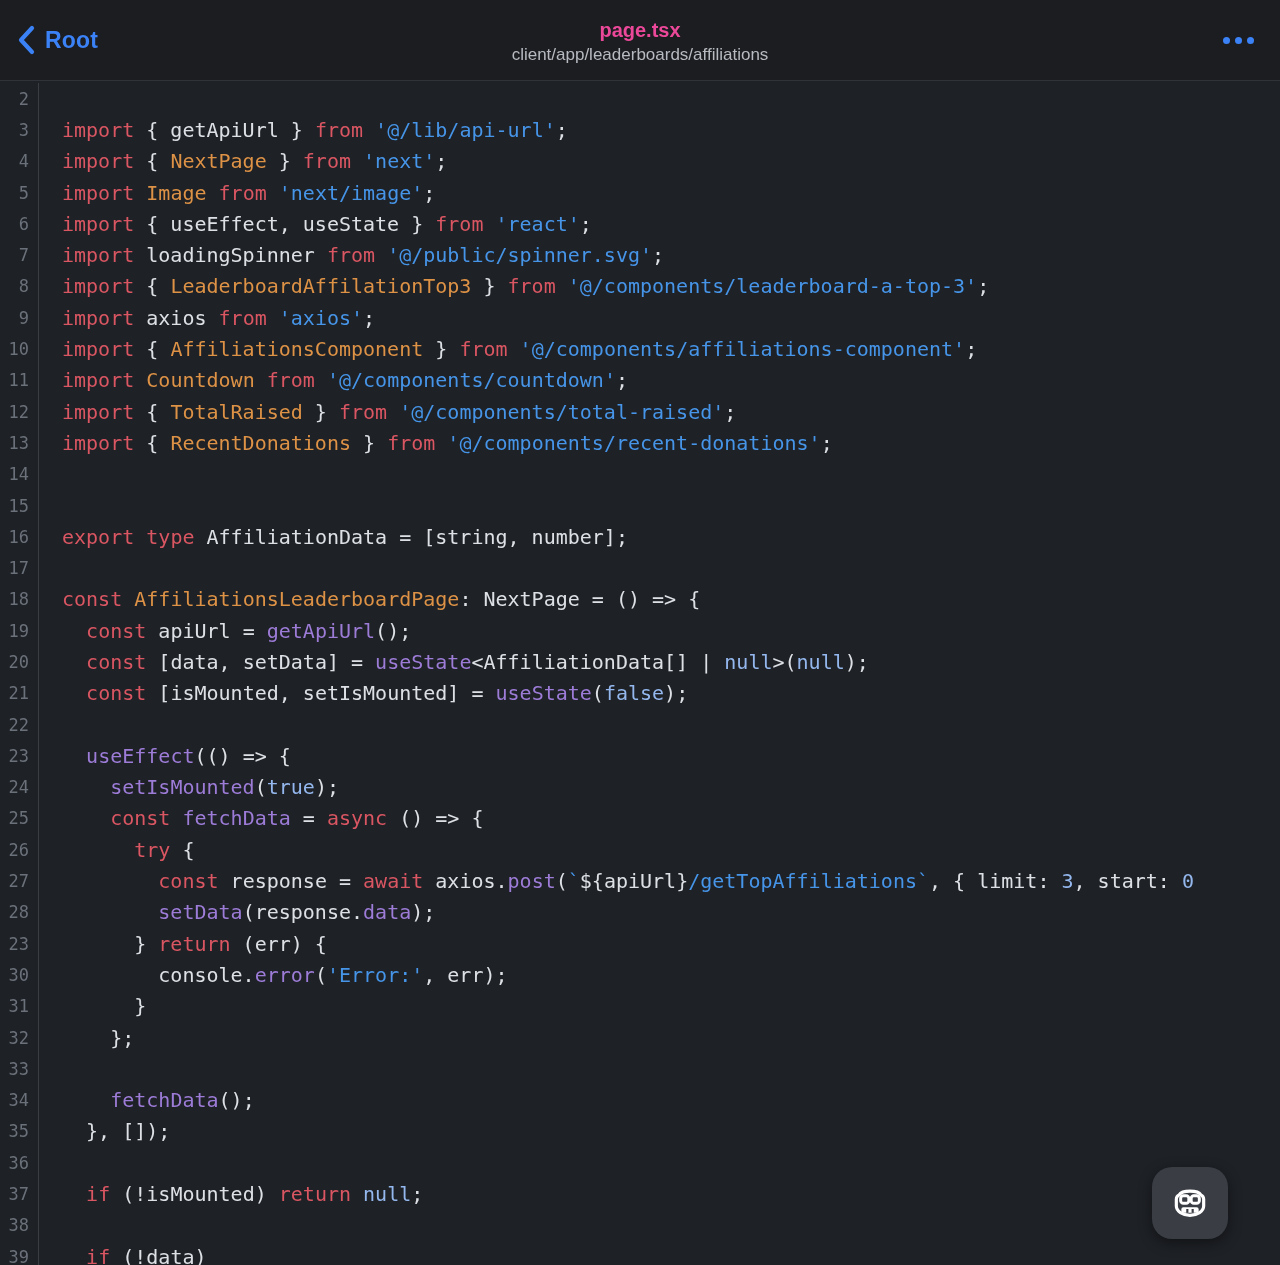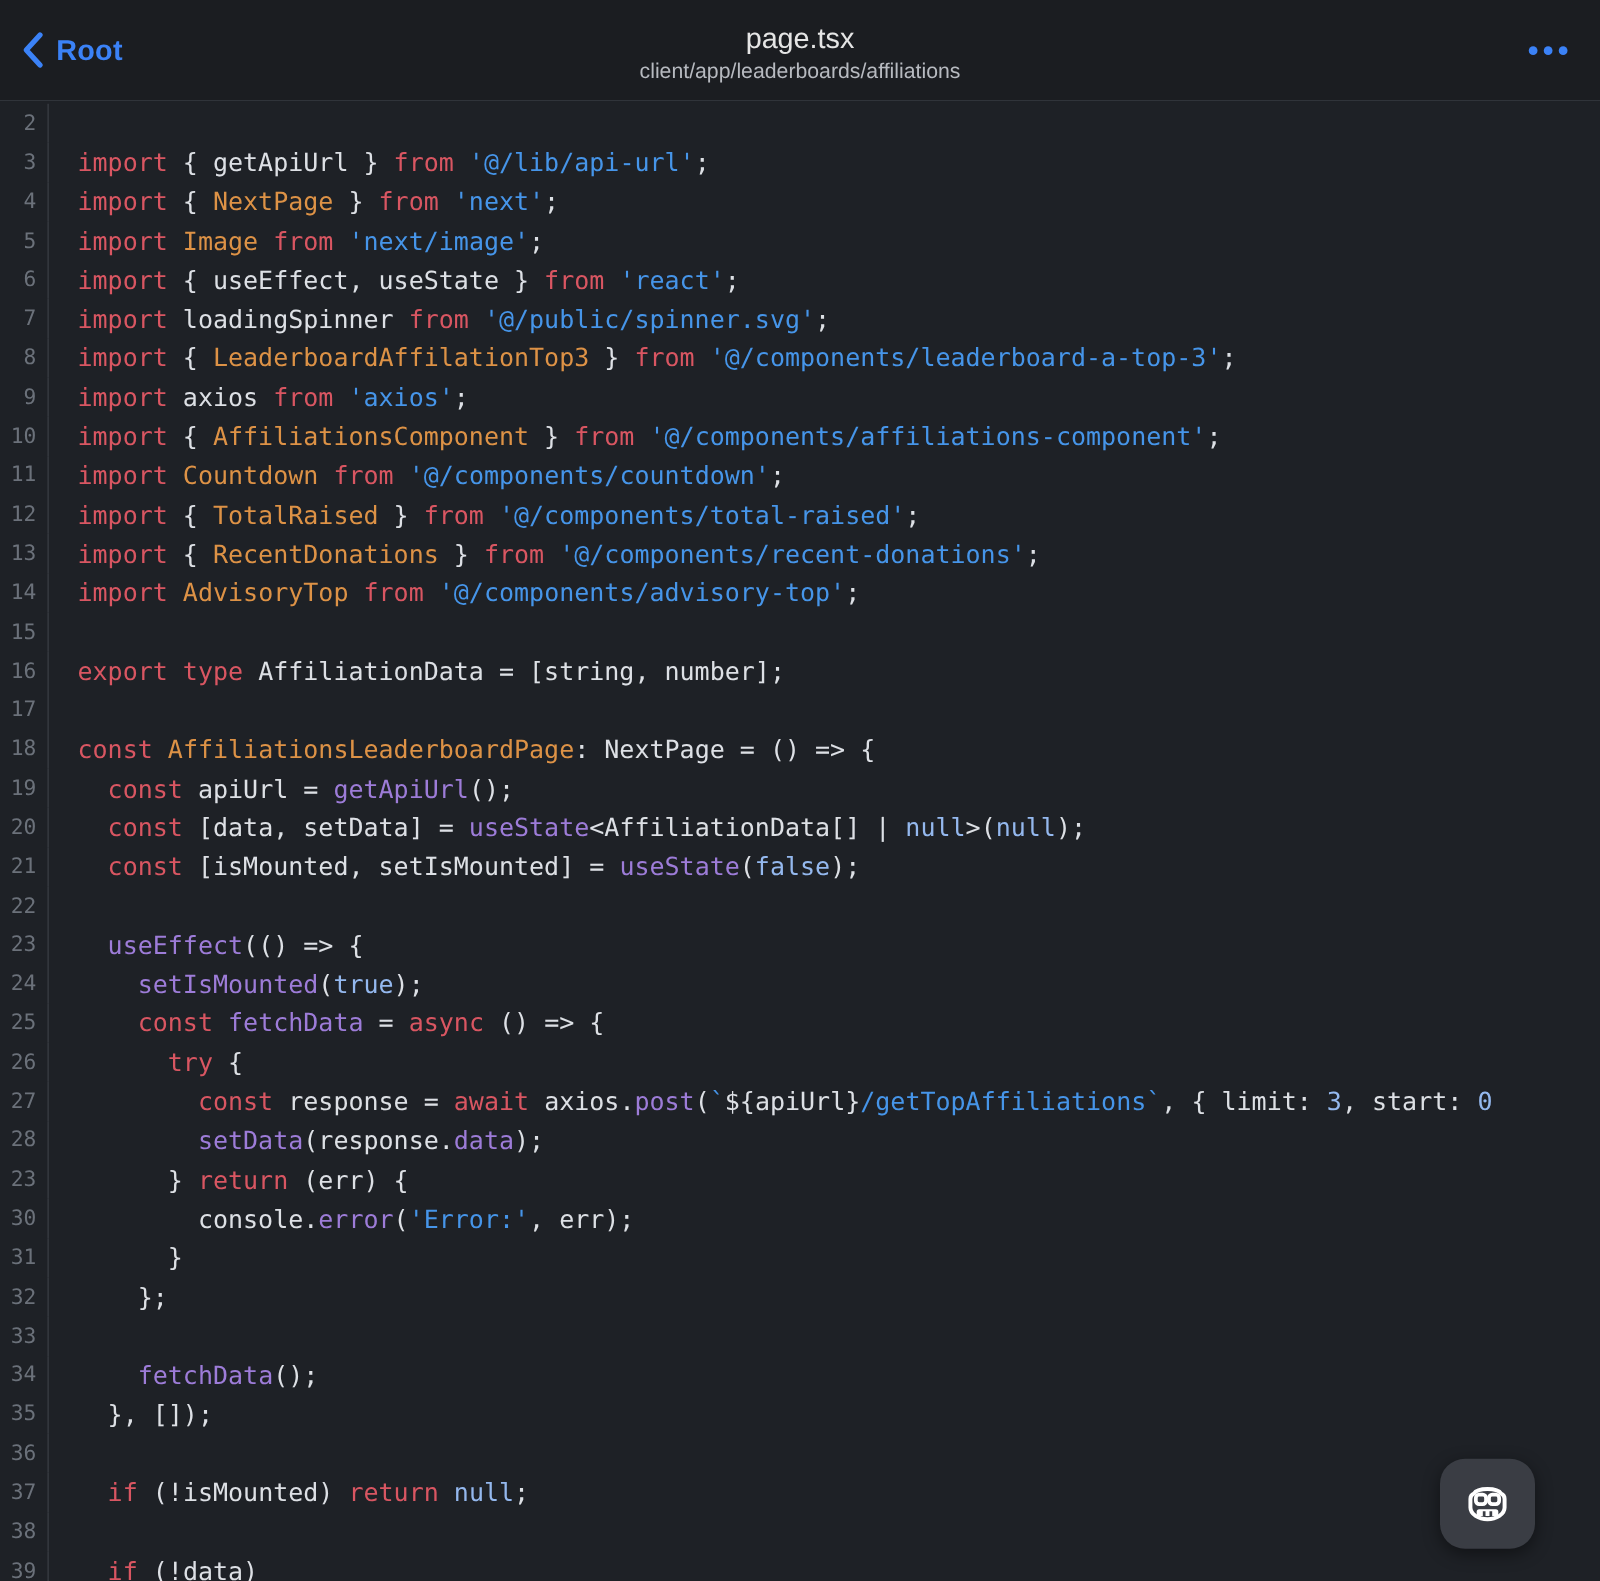--- a/index.html
+++ b/index.html
@@ -24,21 +24,21 @@
     cursor:pointer;
   }
   .back-label{
     color:var(--accent);
     font-size:23px;font-weight:700;letter-spacing:.2px;
   }
   .titles{
     flex:1;display:flex;flex-direction:column;align-items:center;justify-content:center;
     gap:3px;padding-top:4px;
   }
-  .nav-title{color:#e5e5e5;font-size:23px;font-weight:400;}
+  .nav-title{color:#ec4899;font-size:20px;font-weight:700;}
   .nav-subtitle{color:#b7bac0;font-size:17px;font-weight:400;}
   .more-btn{
     position:absolute;right:26px;top:0;height:80px;
     display:flex;align-items:center;gap:5px;cursor:pointer;
   }
   .dot{width:7px;height:7px;border-radius:50%;background:var(--accent);}
   
   .editor{
     position:absolute;top:81px;left:0;right:0;bottom:0;
     overflow:hidden;
@@ -154,21 +154,20 @@
       <div class="row">
         <span class="ln">12</span>
         <span class="code"><span class="tk-k">import</span><span class="tk-w"> { </span><span class="tk-t">TotalRaised</span><span class="tk-w"> } </span><span class="tk-k">from</span><span class="tk-w"> </span><span class="tk-s">'@/components/total-raised'</span><span class="tk-w">;</span></span>
       </div>
       <div class="row">
         <span class="ln">13</span>
         <span class="code"><span class="tk-k">import</span><span class="tk-w"> { </span><span class="tk-t">RecentDonations</span><span class="tk-w"> } </span><span class="tk-k">from</span><span class="tk-w"> </span><span class="tk-s">'@/components/recent-donations'</span><span class="tk-w">;</span></span>
       </div>
       <div class="row">
         <span class="ln">14</span>
-        <span class="code"><span class="tk-k">import</span><span class="tk-w"> </span><span class="tk-t">AdvisoryTop</span><span class="tk-w"> </span><span class="tk-k">from</span><span class="tk-w"> </span><span class="tk-s">'@/components/advisory-top'</span><span class="tk-w">;</span></span>
       </div>
       <div class="row">
         <span class="ln">15</span>
         <span class="code"></span>
       </div>
       <div class="row">
         <span class="ln">16</span>
         <span class="code"><span class="tk-k">export</span><span class="tk-w"> </span><span class="tk-k">type</span><span class="tk-w"> AffiliationData = [string, number];</span></span>
       </div>
       <div class="row">

